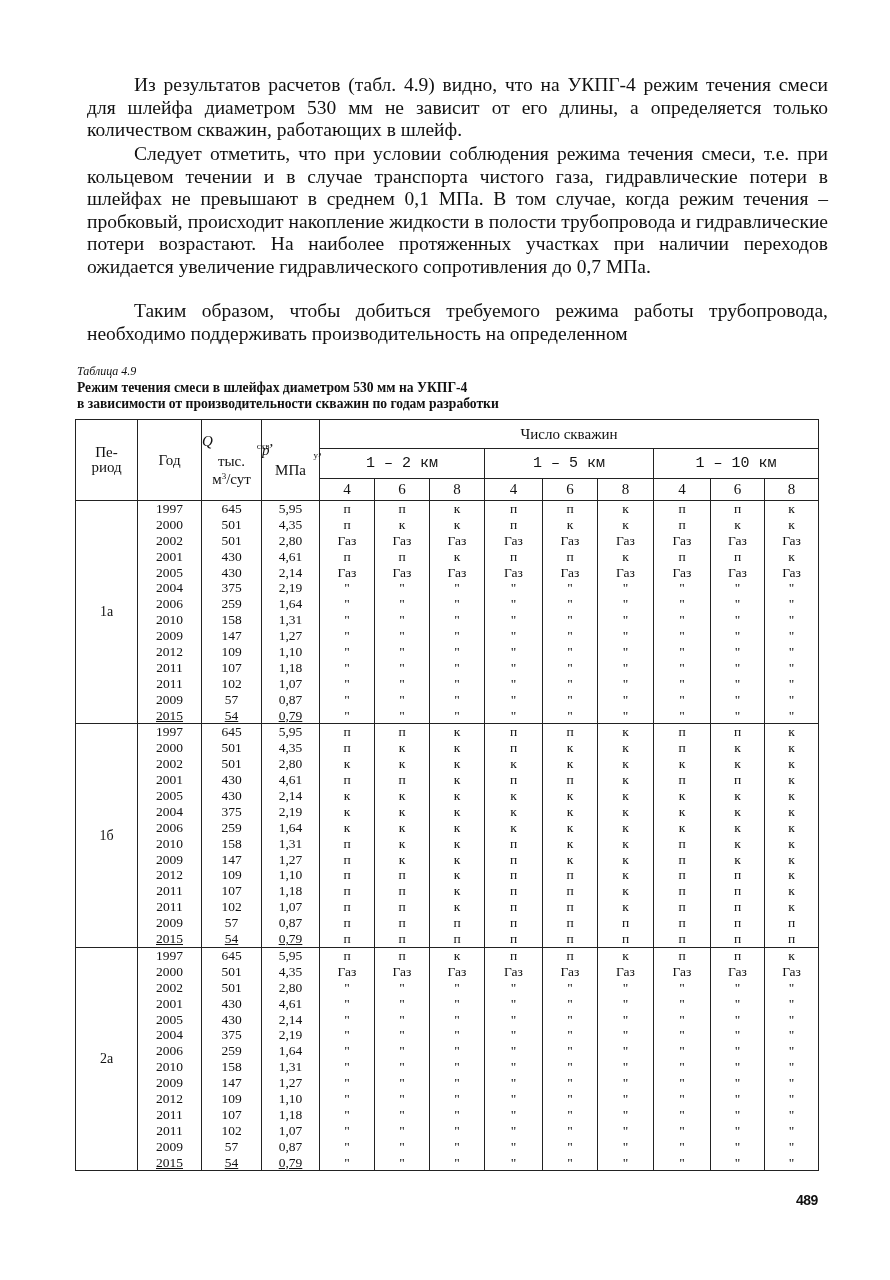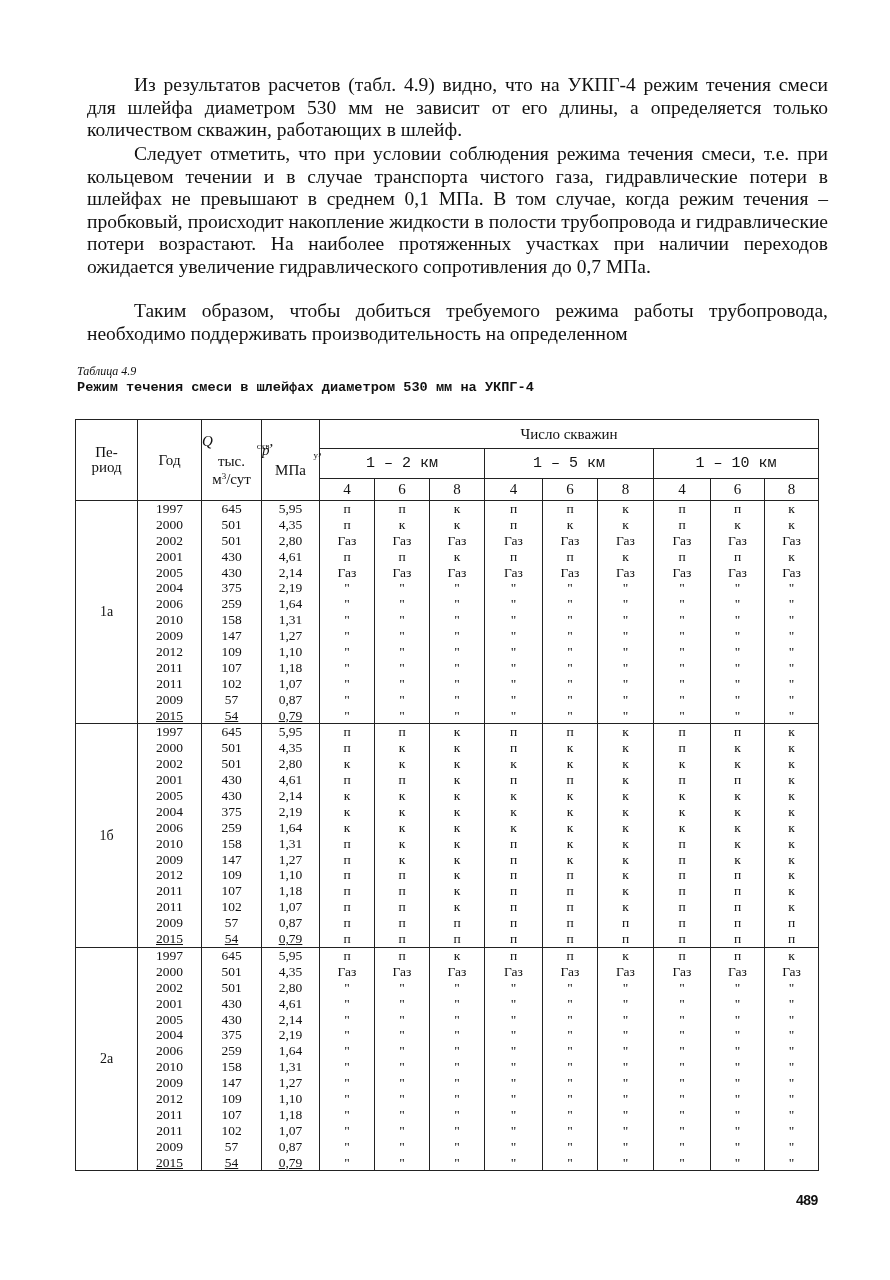--- a/index.html
+++ b/index.html
@@ -12,21 +12,21 @@
     }
     #p1 { top: 64px; }
     #p2 { top: 133px; }
     #p3 { top: 290px; }
     .caption-label {
       position: absolute; left: 77px; top: 364px;
       font-family: "Liberation Serif", serif; font-style: italic; font-size: 12px;
     }
     .caption-title {
       position: absolute; left: 77px; top: 380px; width: 760px;
-      font-family: Liberation Mono, monospace; font-weight: bold; font-size: 13.6px; line-height: 16px;
+      font-family: Liberation Serif, serif; font-weight: bold; font-size: 13.6px; line-height: 16px;
     }
     table.t {
       position: absolute; left: 75px; top: 419px; width: 743px;
       border-collapse: collapse; table-layout: fixed;
       font-family: "Liberation Serif", serif; font-size: 14px;
     }
     table.t th, table.t td {
       border: 1.4px solid #222; padding: 0; text-align: center; vertical-align: middle; font-weight: normal;
     }
     table.t thead th { font-size: 15px; line-height: 15px; }
@@ -50,20 +50,21 @@
 <body>
 
 <div class="page">
   <p class="para" id="p1">Из результатов расчетов (табл. 4.9) видно, что на УКПГ-4 режим течения смеси для шлейфа диаметром 530 мм не зависит от его длины, а определяется только количеством скважин, работающих в шлейф.</p>
   <p class="para" id="p2">Следует отметить, что при условии соблюдения режима течения смеси, т.е. при кольцевом течении и в случае транспорта чистого газа, гидравлические потери в шлейфах не превышают в среднем 0,1 МПа. В том случае, когда режим течения – пробковый, происходит накопление жидкости в полости трубопровода и гидравлические потери возрастают. На наиболее протяженных участках при наличии переходов ожидается увеличение гидравлического сопротивления до 0,7 МПа.</p>
   <p class="para" id="p3">Таким образом, чтобы добиться требуемого режима работы трубопровода, необходимо поддерживать производительность на определенном</p>
 
   <div class="caption-label">Таблица 4.9</div>
   <div class="caption-title">
     <div>Режим течения смеси в шлейфах диаметром 530 мм на УКПГ-4</div>
+    <div>в зависимости от производительности скважин по годам разработки</div>
   </div>
 
   <table class="t">
     <colgroup>
       <col style="width:62px">
         <col style="width:64px">
         <col style="width:60px">
         <col style="width:58px">
       <col style="width:55px">
         <col style="width:55px">

